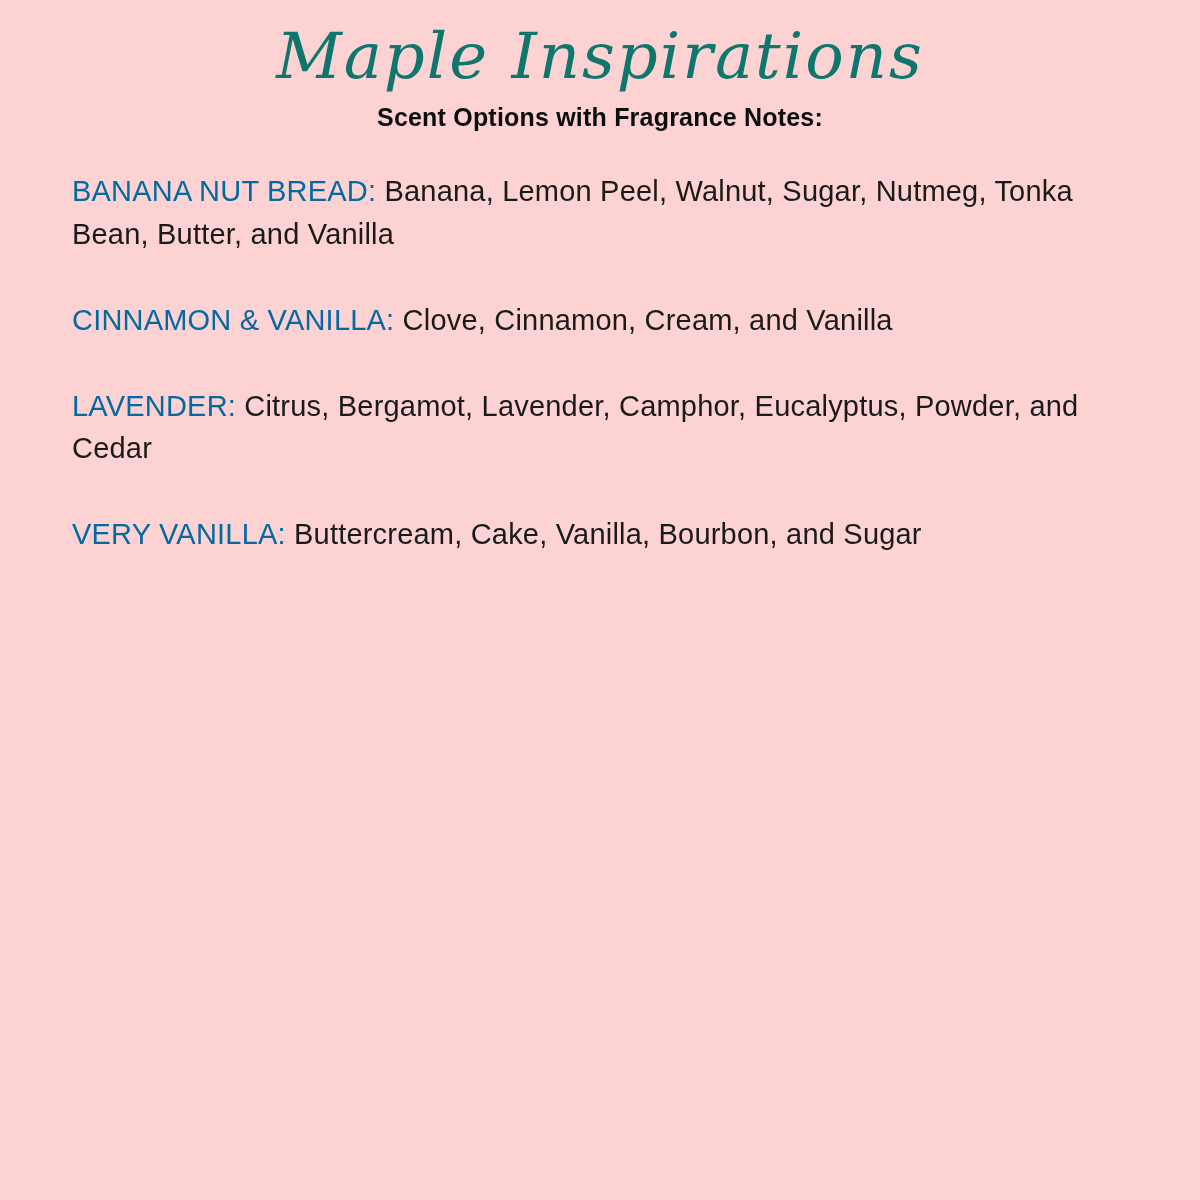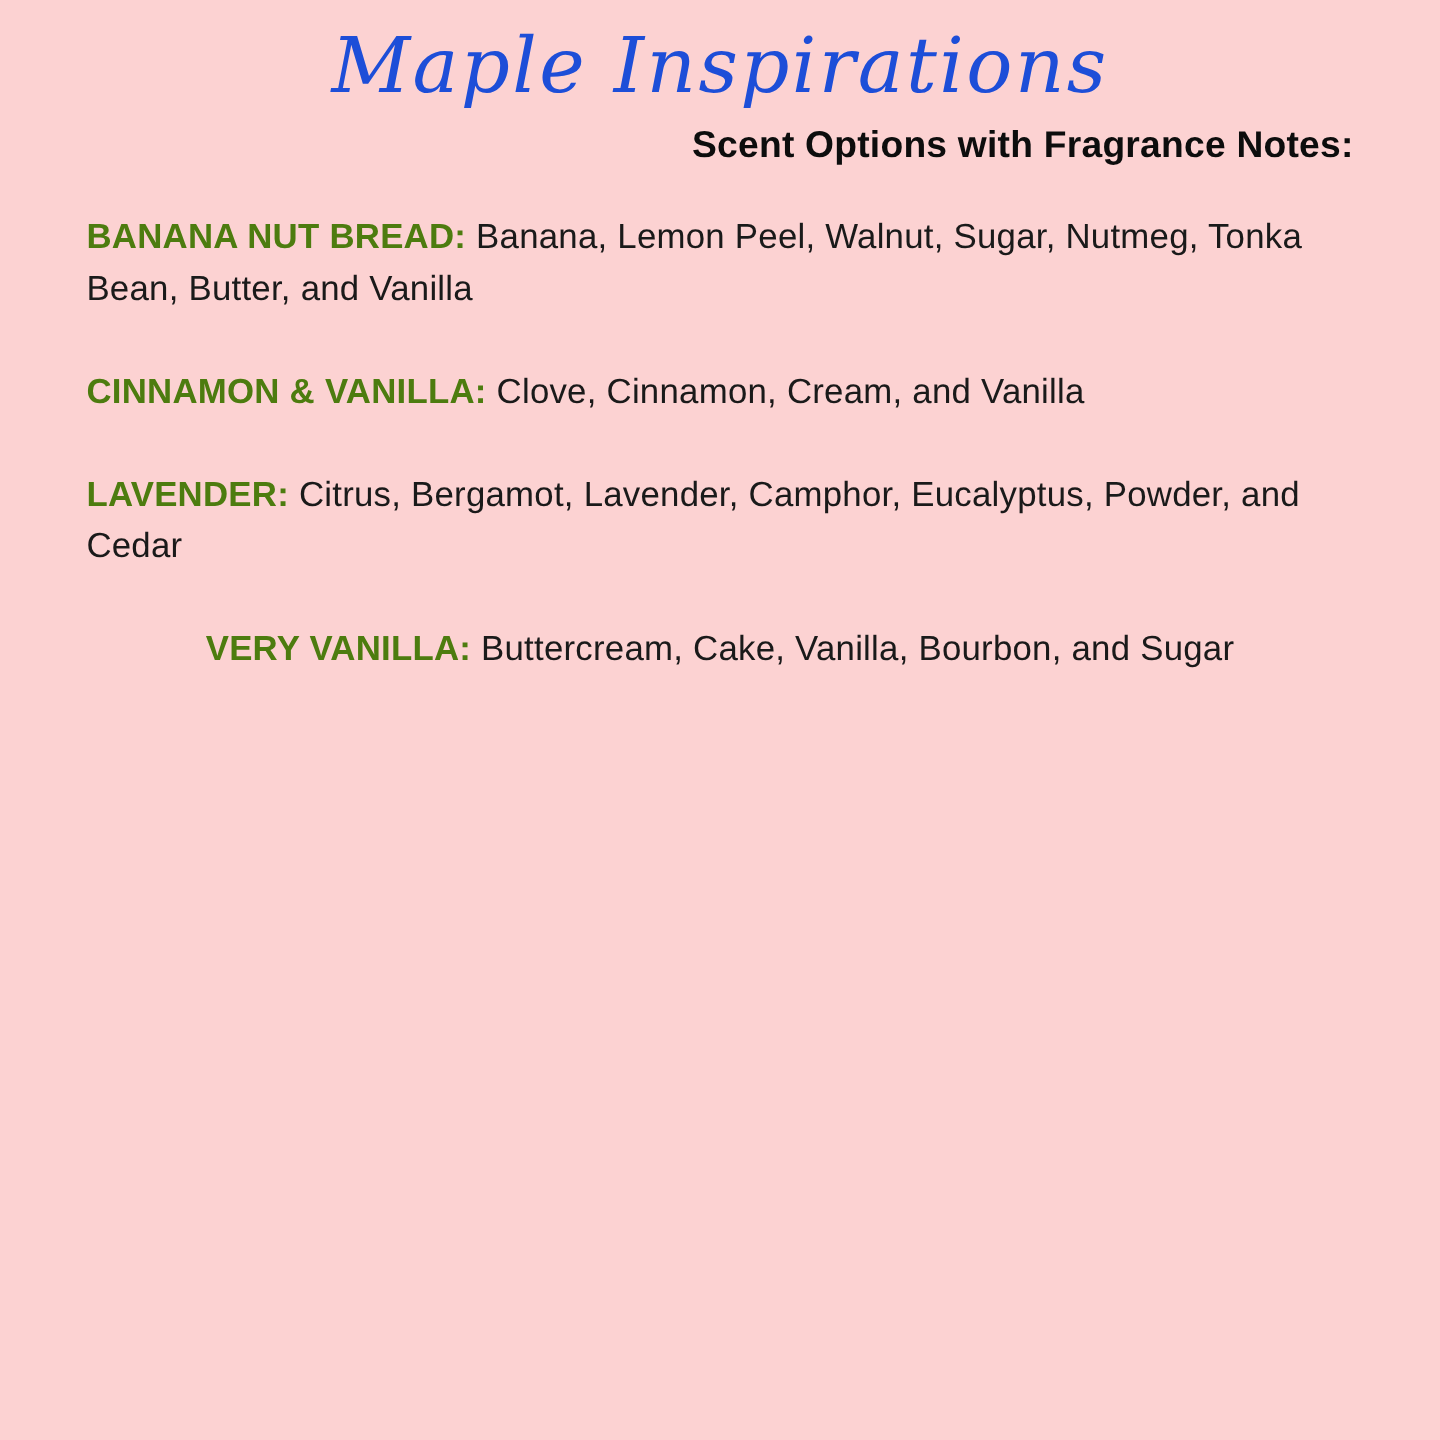--- a/index.html
+++ b/index.html
@@ -15,45 +15,45 @@
     height: 1200px;
     padding: 18px 72px 40px 72px;
   }
   .title {
     text-align: center;
     font-family: "DejaVu Serif", serif;
     font-style: italic;
     font-weight: 500;
     font-size: 64px;
     letter-spacing: 2px;
-    color: #1d4ed8;
+    color: #0f766e;
     line-height: 1.2;
   }
   .subtitle {
-    text-align: right;
-    font-size: 31px;
+    text-align: center;
+    font-size: 25px;
     font-weight: bold;
     margin-top: 8px;
     color: #0d0d0d;
     letter-spacing: 0.2px;
   }
   .scent-list {
     margin-top: 38px;
   }
   .scent {
     font-size: 29px;
     line-height: 1.48;
     margin-bottom: 43px;
     color: #1a1a1a;
     letter-spacing: 0.2px;
   }
-  .scent:last-child { margin-bottom: 0; text-align: center; }
+  .scent:last-child { margin-bottom: 0; }
   .scent strong {
-    font-weight: bold;
-    color: #4d7c0f;
+    font-weight: normal;
+    color: #0369a1;
   }
 </style>
 </head>
 <body style="background: rgb(252, 210, 210); color: rgb(26, 26, 26);">
 
 <div class="page">
   <h1 class="title">Maple Inspirations</h1>
   <h2 class="subtitle">Scent Options with Fragrance Notes:</h2>
 
   <div class="scent-list">

